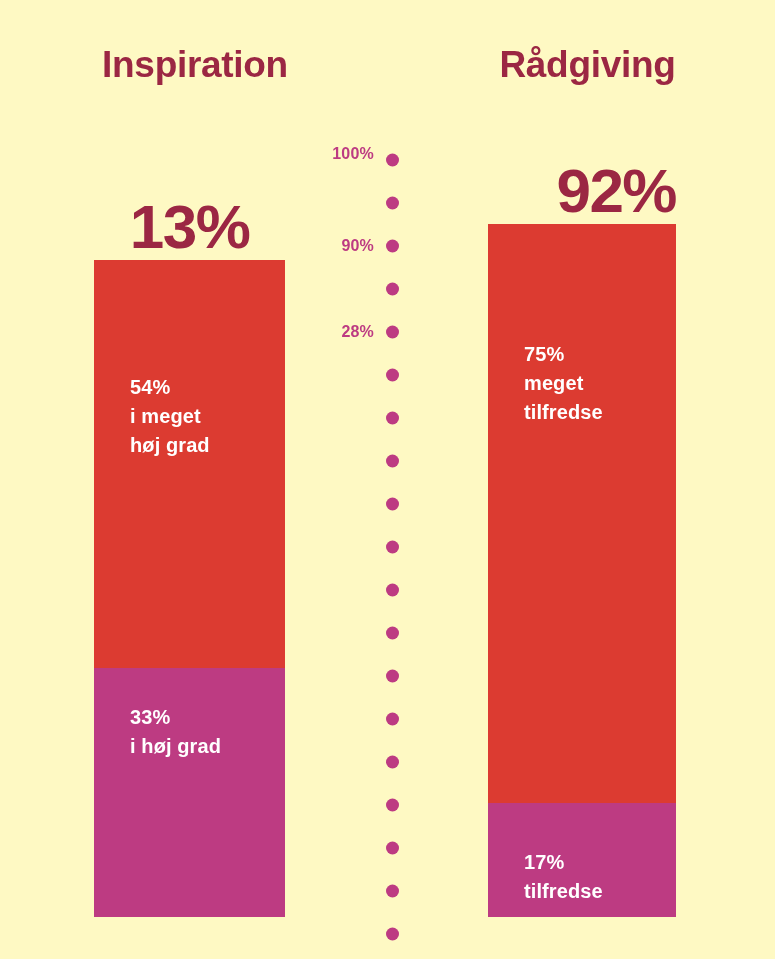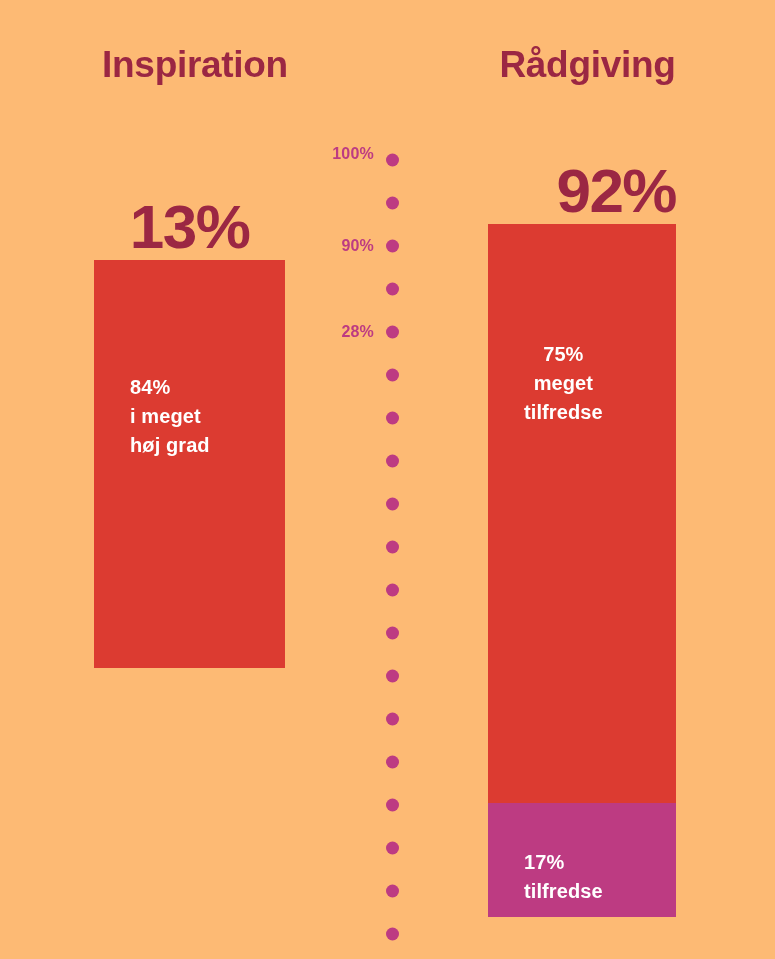--- a/index.html
+++ b/index.html
@@ -8,21 +8,21 @@
     background: #ffffff;
   }
   body {
     font-family: "Liberation Sans", sans-serif;
     -webkit-font-smoothing: antialiased;
   }
   #chart-root {
     position: relative;
     width: 775px;
     height: 959px;
-    background: #fdba74;
+    background: #fef9c3;
     overflow: hidden;
   }
 
   
   .col-title {
     position: absolute;
     font-size: 37px;
     font-weight: 700;
     letter-spacing: -0.3px;
     color: #9B2743;
@@ -116,28 +116,32 @@
   <div class="col-title" id="title-left">Inspiration</div>
 
   <div class="col-title" id="title-right">Rådgiving</div>
 
   <div class="total-value" id="total-left">13%</div>
 
   <div class="total-value" id="total-right">92%</div>
 
   <div class="bar-stack" id="bar-inspiration">
     <div class="bar-segment seg-very" style="height:408px;">
-      <span class="seg-label" id="seg-label-insp-very">84%
+      <span class="seg-label" id="seg-label-insp-very">54%
 i meget
 høj grad</span>
+    </div>
+    <div class="bar-segment seg-some" style="height:249px;">
+      <span class="seg-label" id="seg-label-insp-some">33%
+i høj grad</span>
     </div>
   </div>
 
   <div class="bar-stack" id="bar-radgivning">
-    <div class="bar-segment seg-very" style="height:652px;text-align:center;">
+    <div class="bar-segment seg-very" style="height:652px;">
       <span class="seg-label" id="seg-label-radg-very">75%
 meget
 tilfredse</span>
     </div>
     <div class="bar-segment seg-some" style="height:128px;">
       <span class="seg-label" id="seg-label-radg-some">17%
 tilfredse</span>
     </div>
   </div>
 

